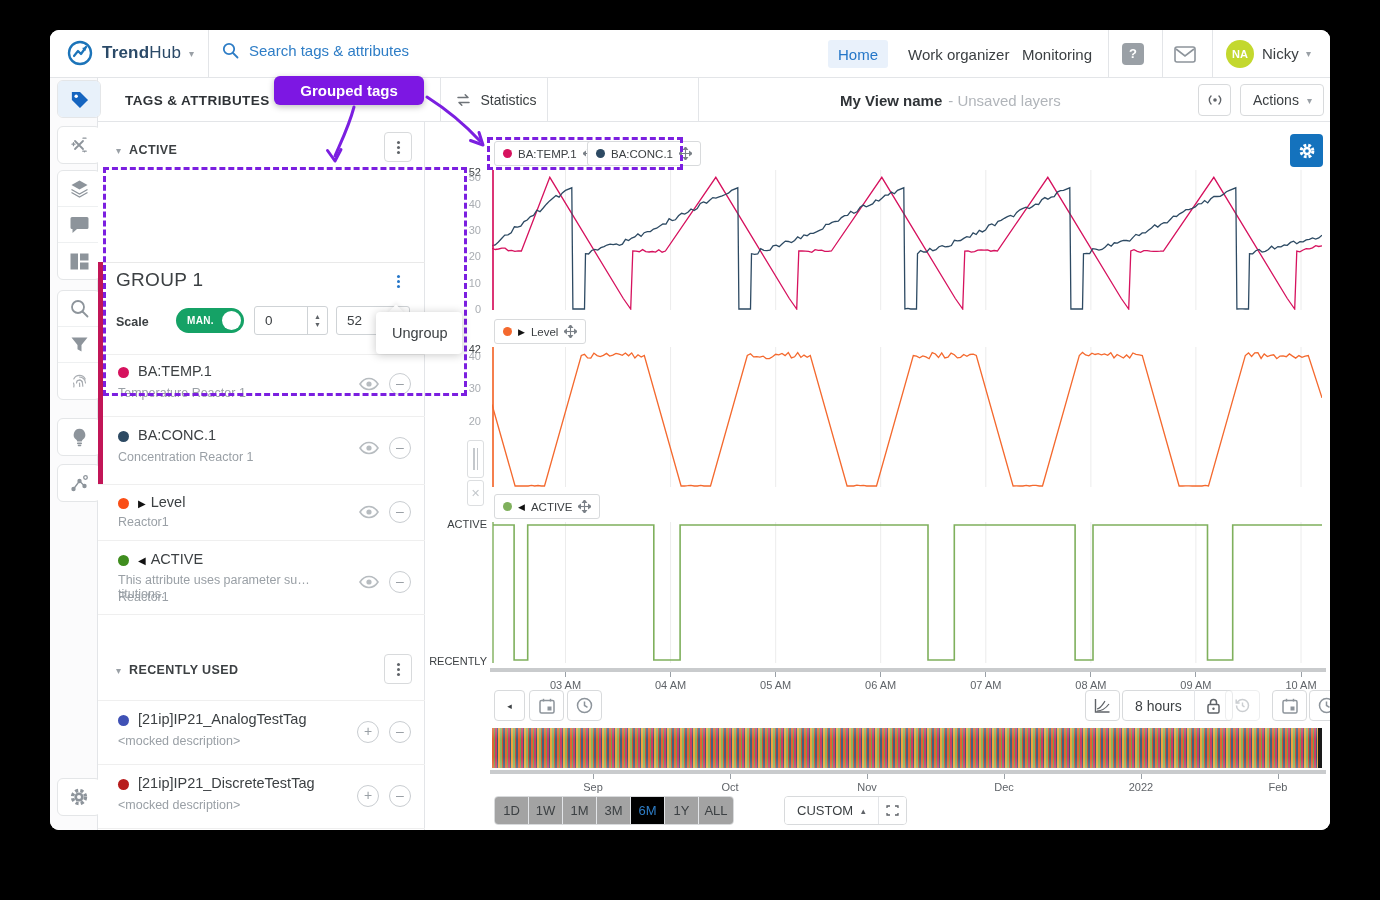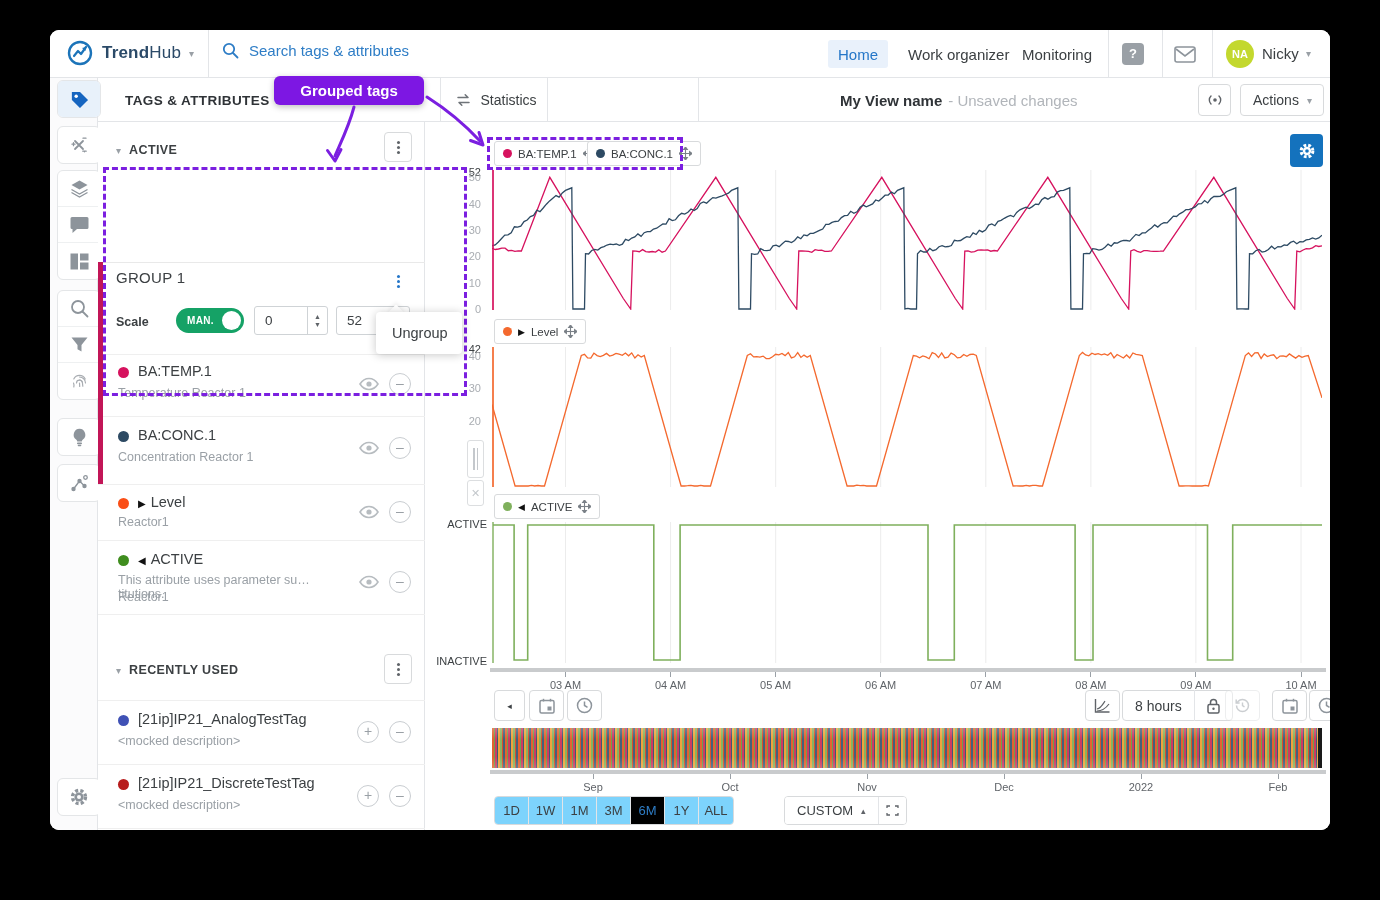--- a/index.html
+++ b/index.html
@@ -51,21 +51,21 @@
   .tag-row { position:absolute; left:0; width:327px; border-top:1px solid #efefef; }
   .tag-dot { position:absolute; left:20px; width:11px; height:11px; border-radius:50%; }
   .tag-name { position:absolute; left:40px; font-size:14.5px; color:#3c4043; }
   .tag-prefix { font-size:10px; color:#111; margin-right:5px; }
   .tag-desc { position:absolute; left:20px; font-size:12.5px; color:#9aa0a6; }
   .row-icons { position:absolute; right:14px; display:flex; gap:10px; align-items:center; }
   .circle-ic { width:22px; height:22px; border:1.4px solid #c9cdd1; border-radius:50%; color:#9aa0a6; font-size:14px; line-height:19px; text-align:center; cursor:pointer; background:#fff; }
 
   
   .group-bar { position:absolute; left:0; top:140px; width:5px; height:222px; background:#c21557; z-index:2; }
-  .group-name { position:absolute; left:18px; top:147px; font-size:15px; color:#3c4043; font-weight:400; letter-spacing:.3px; }
+  .group-name { position:absolute; left:18px; top:147px; font-size:19px; color:#3c4043; font-weight:400; letter-spacing:.3px; }
   .scale-label { position:absolute; left:18px; top:193px; font-size:12.5px; font-weight:700; color:#3c4043; }
   .toggle { position:absolute; left:78px; top:186px; width:68px; height:25px; border-radius:13px; background:#15a266; cursor:pointer; }
   .toggle span { position:absolute; left:11px; top:7px; font-size:10px; font-weight:700; color:#fff; letter-spacing:.3px; }
   .toggle i { position:absolute; right:3px; top:3px; width:19px; height:19px; border-radius:50%; background:#fff; }
   .num-input { position:absolute; top:184px; width:74px; height:29px; border:1px solid #cfd3d6; border-radius:3px; background:#fff; font-size:13.5px; color:#3c4043; }
   .num-input .val { position:absolute; left:10px; top:6px; }
   .stepper { position:absolute; right:0; top:0; width:20px; height:27px; border-left:1px solid #cfd3d6; display:flex; flex-direction:column; align-items:center; justify-content:center; gap:1px; color:#5f6368; font-size:7px; cursor:pointer; }
   .popup { position:absolute; left:278px; top:190px; width:86px; height:42px; background:#fff; border-radius:4px; box-shadow:0 1px 10px rgba(0,0,0,.22); z-index:6; display:flex; align-items:center; padding-left:16px; font-size:14.5px; color:#3c4043; cursor:pointer; }
   .popup-notch { position:absolute; left:292px; top:185px; width:12px; height:12px; background:#fff; transform:rotate(45deg); box-shadow:-2px -2px 4px rgba(0,0,0,.06); z-index:6; }
 
@@ -112,21 +112,21 @@
         #efa23c 6px,#efa23c 8px,#87b35f 8px,#87b35f 10px,#d94f2b 10px,#d94f2b 11px,#44617c 11px,#44617c 13px);
     cursor:pointer; }
   .overview .endcap { position:absolute; right:0; top:0; width:4px; height:40px; background:#1a1a1a; }
   .ov-axis { position:absolute; left:65px; top:648px; width:836px; height:26px; }
   .ov-axis .bar { position:absolute; left:0; top:0; width:836px; height:4px; background:#c9cbcd; }
   .ovtick { position:absolute; top:4px; width:60px; text-align:center; font-size:11px; color:#5f6368; }
   .ovtick i { display:block; margin:0 auto 2px; width:1px; height:5px; background:#9aa0a6; }
 
   
   .range-group { position:absolute; left:69px; top:674px; display:flex; border:1px solid #d8dadc; border-radius:4px; overflow:hidden; }
-  .range-btn { width:34px; height:27px; display:flex; align-items:center; justify-content:center; font-size:13px; color:#3c4043; background:#7dd3fc; border-right:1px solid #e3e5e8; cursor:pointer; }
+  .range-btn { width:34px; height:27px; display:flex; align-items:center; justify-content:center; font-size:13px; color:#3c4043; background:#a3a3a3; border-right:1px solid #e3e5e8; cursor:pointer; }
   .range-btn:last-child { border-right:none; }
   .range-btn.active { background:#000000; color:#2e7dc6; }
   .custom-group { position:absolute; left:327px; top:674px; display:flex; border:1px solid #d8dadc; border-radius:4px; overflow:hidden;margin-left:32px; }
   .custom-main { height:27px; display:flex; align-items:center; gap:8px; padding:0 12px; font-size:13px; color:#3c4043; background:#fff; cursor:pointer; }
   .custom-ic { width:28px; height:27px; border-left:1px solid #e3e5e8; display:flex; align-items:center; justify-content:center; background:#fff; cursor:pointer; }
 
   svg.chart { position:absolute; left:0; top:0; }
   .arrows-overlay { position:absolute; left:0; top:0; width:1280px; height:800px; z-index:9; pointer-events:none; }
 </style>
 </head>
@@ -176,21 +176,21 @@
     <div class="sb-cell tab" style="left:398px;width:96px">
       <svg width="17" height="14" viewBox="0 0 17 14">
         <path d="M3 4.5h10l-2.8-2.8M14 9.5H4l2.8 2.8" fill="none" stroke="#6f7479" stroke-width="1.5" stroke-linecap="round" stroke-linejoin="round"></path>
       </svg>
       <span>Statistics</span>
     </div>
     <div class="sb-border" style="left:497px"></div>
     <div class="sb-border" style="left:648px"></div>
     <div class="sb-cell" style="left:790px">
       <span class="view-name">My View name</span>
-      <span class="view-status">- Unsaved changes</span>
+      <span class="view-status">- Unsaved layers</span>
     </div>
     <div class="icon-btn" style="position:absolute;left:1148px;top:6px;width:33px;height:32px">
       <svg width="18" height="12" viewBox="0 0 18 12">
         <circle cx="9" cy="6" r="1.8" fill="#5f6368"></circle>
         <path d="M5 2a5.6 5.6 0 000 8M13 2a5.6 5.6 0 010 8" fill="none" stroke="#5f6368" stroke-width="1.4" stroke-linecap="round"></path>
       </svg>
     </div>
     <div class="actions-btn" style="left:1190px;width:84px">
       <span>Actions</span>
         <span class="chev">▾</span>
@@ -530,21 +530,21 @@
             <line x1="2" y1="6.5" x2="11" y2="6.5"></line>
             <path d="M6.5 0l1.8 2.4H4.7z"></path>
             <path d="M6.5 13l1.8-2.4H4.7z"></path>
             <path d="M0 6.5l2.4-1.8v3.6z"></path>
             <path d="M13 6.5l-2.4-1.8v3.6z"></path>
           </g>
         </svg>
     </div>
 
     <div class="state-label" style="left:2px;top:396px">ACTIVE</div>
-    <div class="state-label" style="left:2px;top:533px">INACTIVE</div>
+    <div class="state-label" style="left:2px;top:533px">RECENTLY</div>
     <div class="plot" style="top:400px;height:141px">
       <svg class="chart" width="830" height="141">
           <line x1="73.5" y1="0" x2="73.5" y2="141" stroke="#ececec"></line>
           <line x1="178.6" y1="0" x2="178.6" y2="141" stroke="#ececec"></line>
           <line x1="283.7" y1="0" x2="283.7" y2="141" stroke="#ececec"></line>
           <line x1="388.7" y1="0" x2="388.7" y2="141" stroke="#ececec"></line>
           <line x1="493.8" y1="0" x2="493.8" y2="141" stroke="#ececec"></line>
           <line x1="598.9" y1="0" x2="598.9" y2="141" stroke="#ececec"></line>
           <line x1="703.9" y1="0" x2="703.9" y2="141" stroke="#ececec"></line>
           <line x1="809.0" y1="0" x2="809.0" y2="141" stroke="#ececec"></line>

